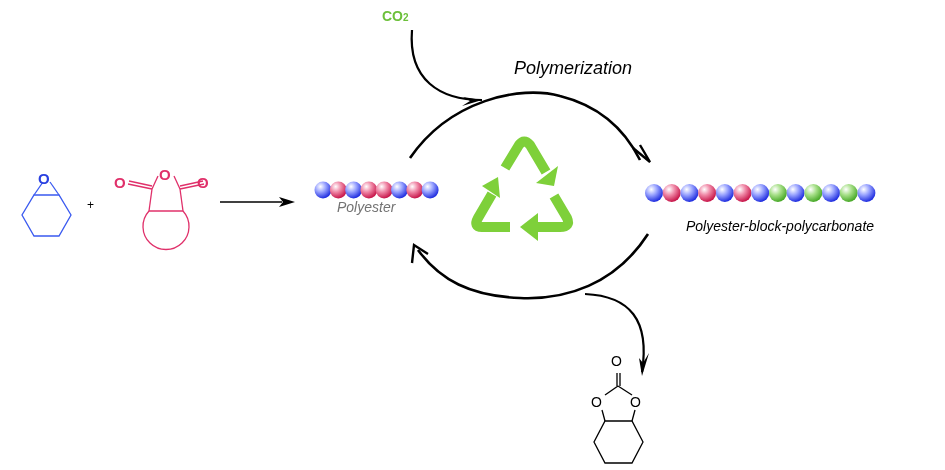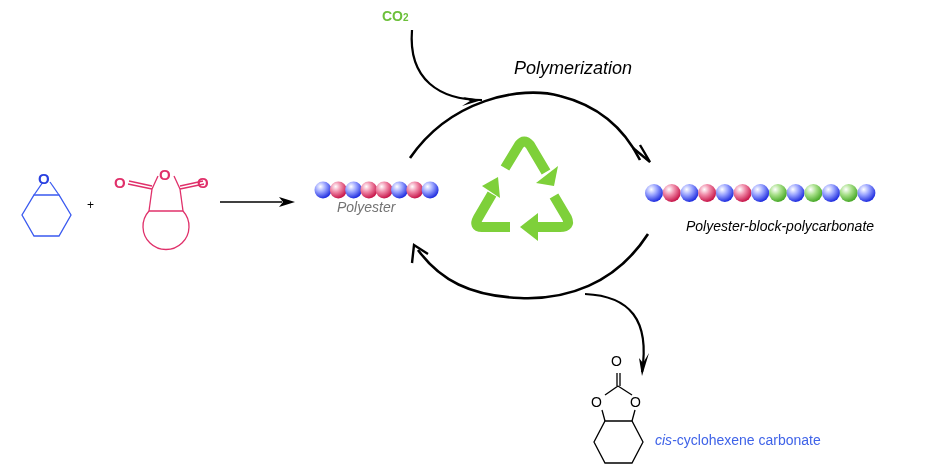--- a/index.html
+++ b/index.html
@@ -127,14 +127,13 @@
 
   <span class="lbl it" style="left:475px;top:58px;font-size:18px;color:#000;margin-left:39px;">Polymerization</span>
 
   <span class="lbl it" style="left:337px;top:199px;font-size:14px;color:#737373;">Polyester</span>
   <span class="lbl it" style="left:666px;top:218px;font-size:14px;color:#000;margin-left:20px;">Polyester-block-polycarbonate</span>
 
   <span class="lbl" style="left:611px;top:353px;font-size:14px;color:#000;">O</span>
   <span class="lbl" style="left:591px;top:394px;font-size:14px;color:#000;">O</span>
   <span class="lbl" style="left:630px;top:394px;font-size:14px;color:#000;">O</span>
 
-  <span class="lbl" style="left:655px;top:432px;font-size:14px;color:#3f63e8;"><span class="it">cis</span><span>-cyclohexene carbonate</span></span>
 </div>
 
 </body></html>

